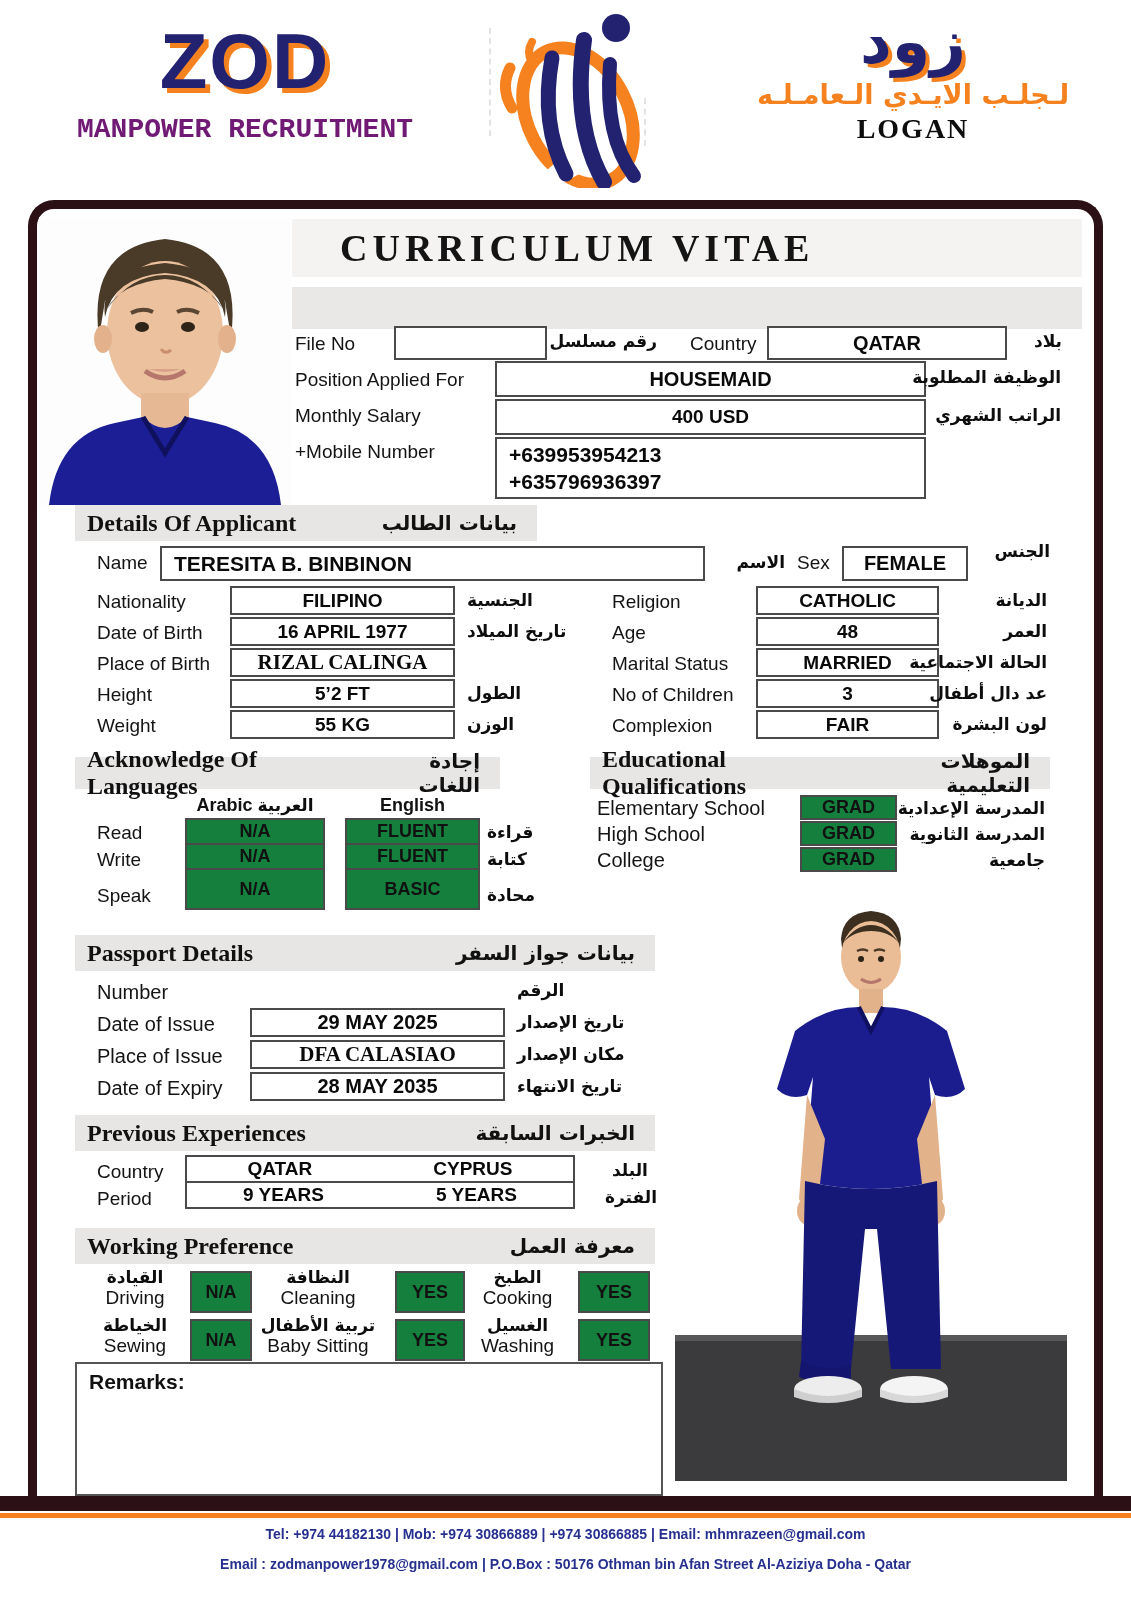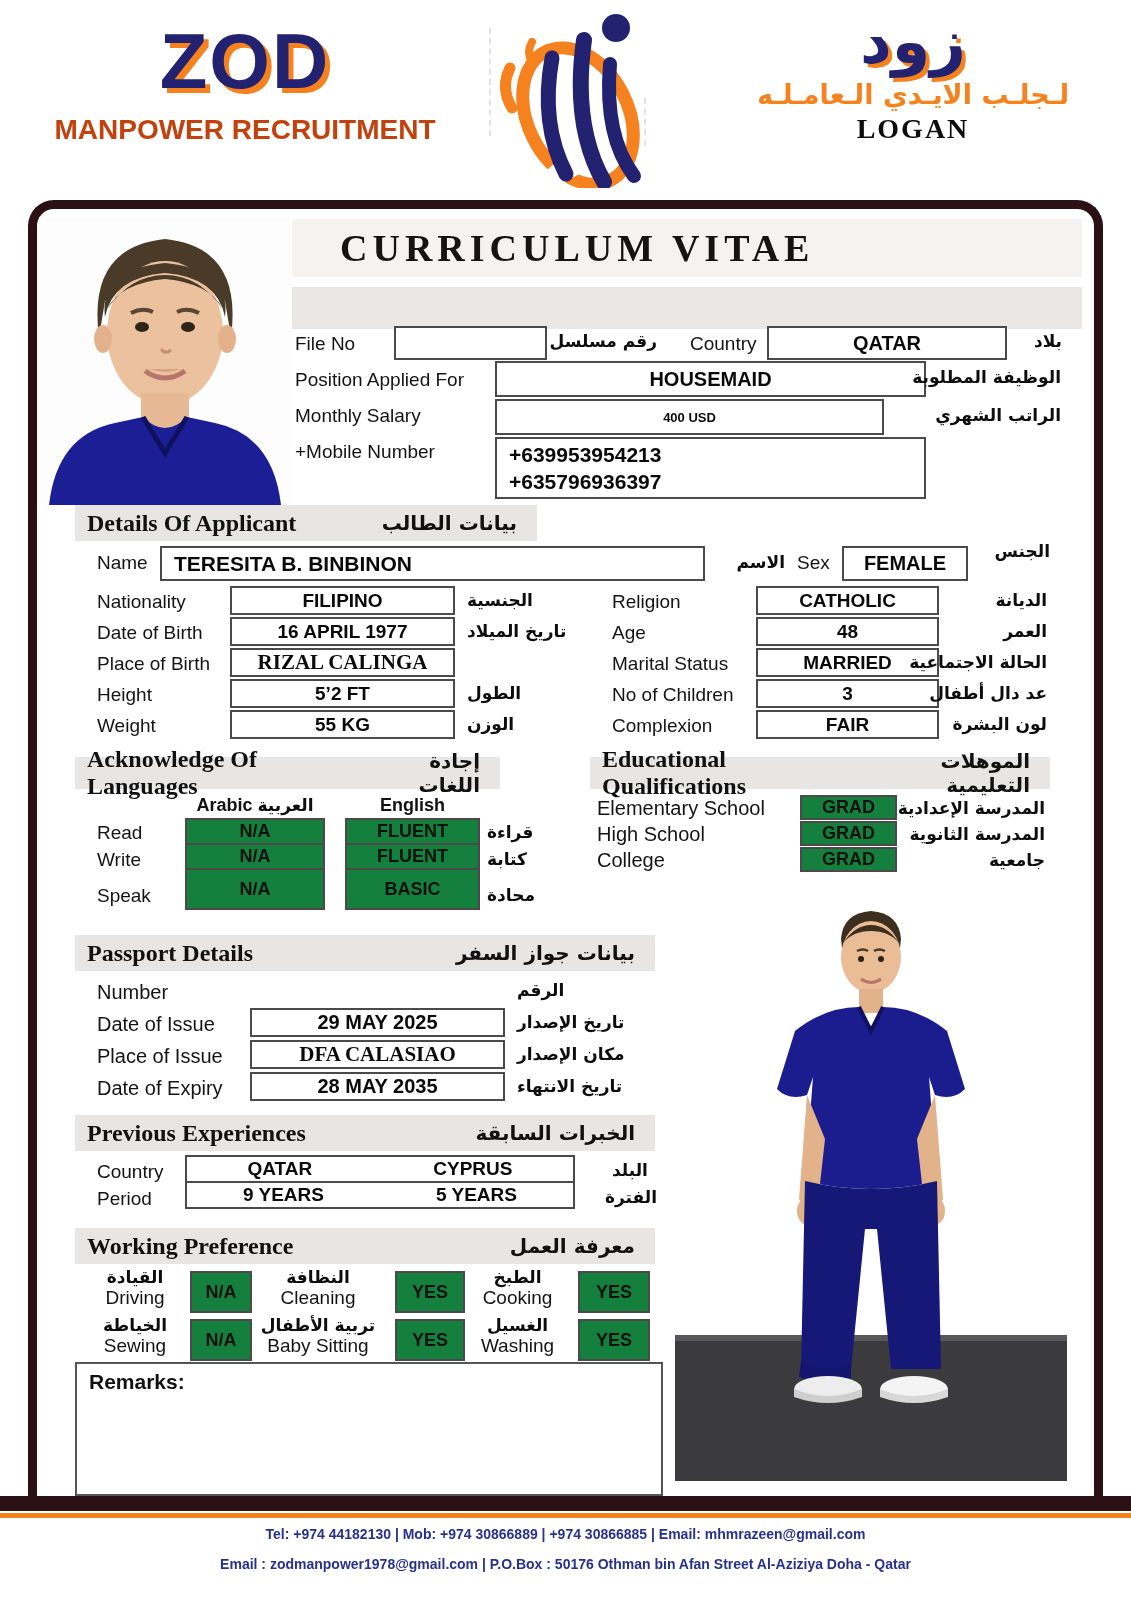--- a/index.html
+++ b/index.html
@@ -3,21 +3,21 @@
 <meta charset="utf-8">
 <style>
   html,body { margin:0; padding:0; background:#fff; }
   .page { position:relative; width:1131px; height:1600px; background:#fff; overflow:hidden;
           font-family:"Liberation Sans",sans-serif; color:#111; }
 
   
   .brand { position:absolute; left:30px; top:22px; width:430px; text-align:center; }
   .brand-name { font-size:78px; font-weight:bold; color:#232271; line-height:1;
                 text-shadow:5px 5px 0 #f5821f; letter-spacing:2px; }
-  .brand-sub { margin-top:14px; font-size:28px; font-weight:bold; color:#c2410c; }
+  .brand-sub { margin-top:14px; font-size:28px; font-weight:bold; color:#701a75;font-family:Liberation Mono, monospace; }
   .logo-mark { position:absolute; left:492px; top:6px; width:152px; height:182px; }
   .croline { position:absolute; border-left:2px dashed #e3e3e3; }
   .brand-ar { position:absolute; right:48px; top:6px; width:340px; text-align:center; }
   .brand-ar-name { font-family:"DejaVu Sans",sans-serif; font-size:62px; font-weight:bold;
                    color:#232271; text-shadow:4px 4px 0 #f5821f; direction:rtl; line-height:1.15; }
   .brand-ar-sub { font-family:"DejaVu Sans",sans-serif; font-size:27px; font-weight:bold;
                   color:#f5821f; direction:rtl; margin-top:2px; }
   .brand-logan { font-family:"Liberation Serif",serif; font-size:28px; font-weight:bold;
                  color:#0d0d0d; letter-spacing:2px; margin-top:3px; }
 
@@ -121,21 +121,21 @@
     <div class="ar" style="left:520px; top:122px; width:100px; text-align:left;">رقم مسلسل</div>
     <div class="lbl" style="left:653px; top:124px;">Country</div>
     <div class="vbox" style="left:730px; top:117px; width:240px; height:34px; font-size:20px;">QATAR</div>
     <div class="ar" style="left:980px; top:122px; width:45px;">بلاد</div>
 
     <div class="lbl" style="left:258px; top:160px;">Position Applied For</div>
     <div class="vbox" style="left:458px; top:152px; width:431px; height:36px; font-size:20px;">HOUSEMAID</div>
     <div class="ar" style="left:899px; top:158px; width:125px;">الوظيفة المطلوبة</div>
 
     <div class="lbl" style="left:258px; top:196px;">Monthly Salary</div>
-    <div class="vbox" style="left:458px; top:190px; width:389px; height:36px; font-size:13px;">400 USD</div>
+    <div class="vbox" style="left:458px; top:190px; width:431px; height:36px; font-size:19px;">400 USD</div>
     <div class="ar" style="left:899px; top:196px; width:125px;">الراتب الشهري</div>
 
     <div class="lbl" style="left:258px; top:232px;">+Mobile Number</div>
     <div class="vbox left" style="left:458px; top:228px; width:431px; height:62px; font-size:21px; flex-direction:column; align-items:flex-start; justify-content:center; line-height:1.3;">
       <span>+639953954213</span>
       <span>+635796936397</span>
     </div>
 
     <div class="band" style="left:38px; top:296px; width:462px; height:36px;">
       <span class="bt">Details Of Applicant</span>

